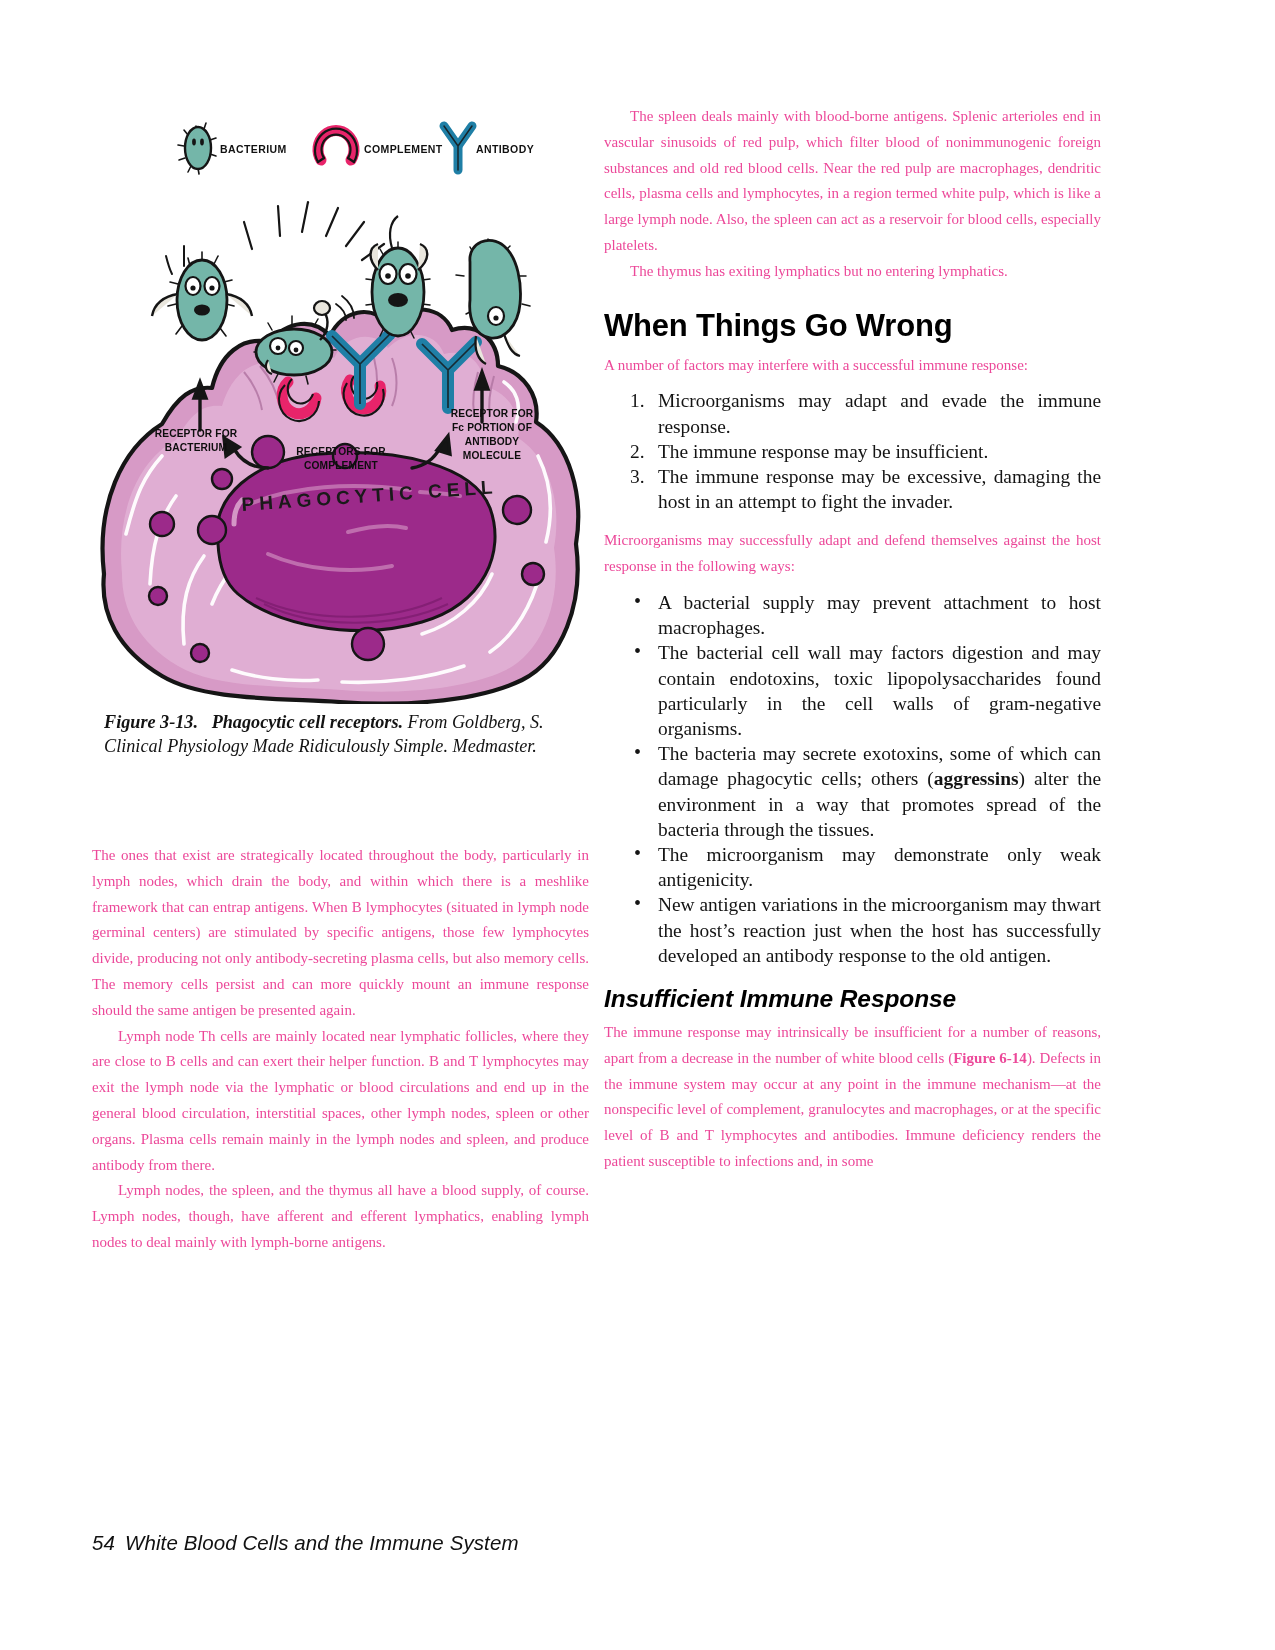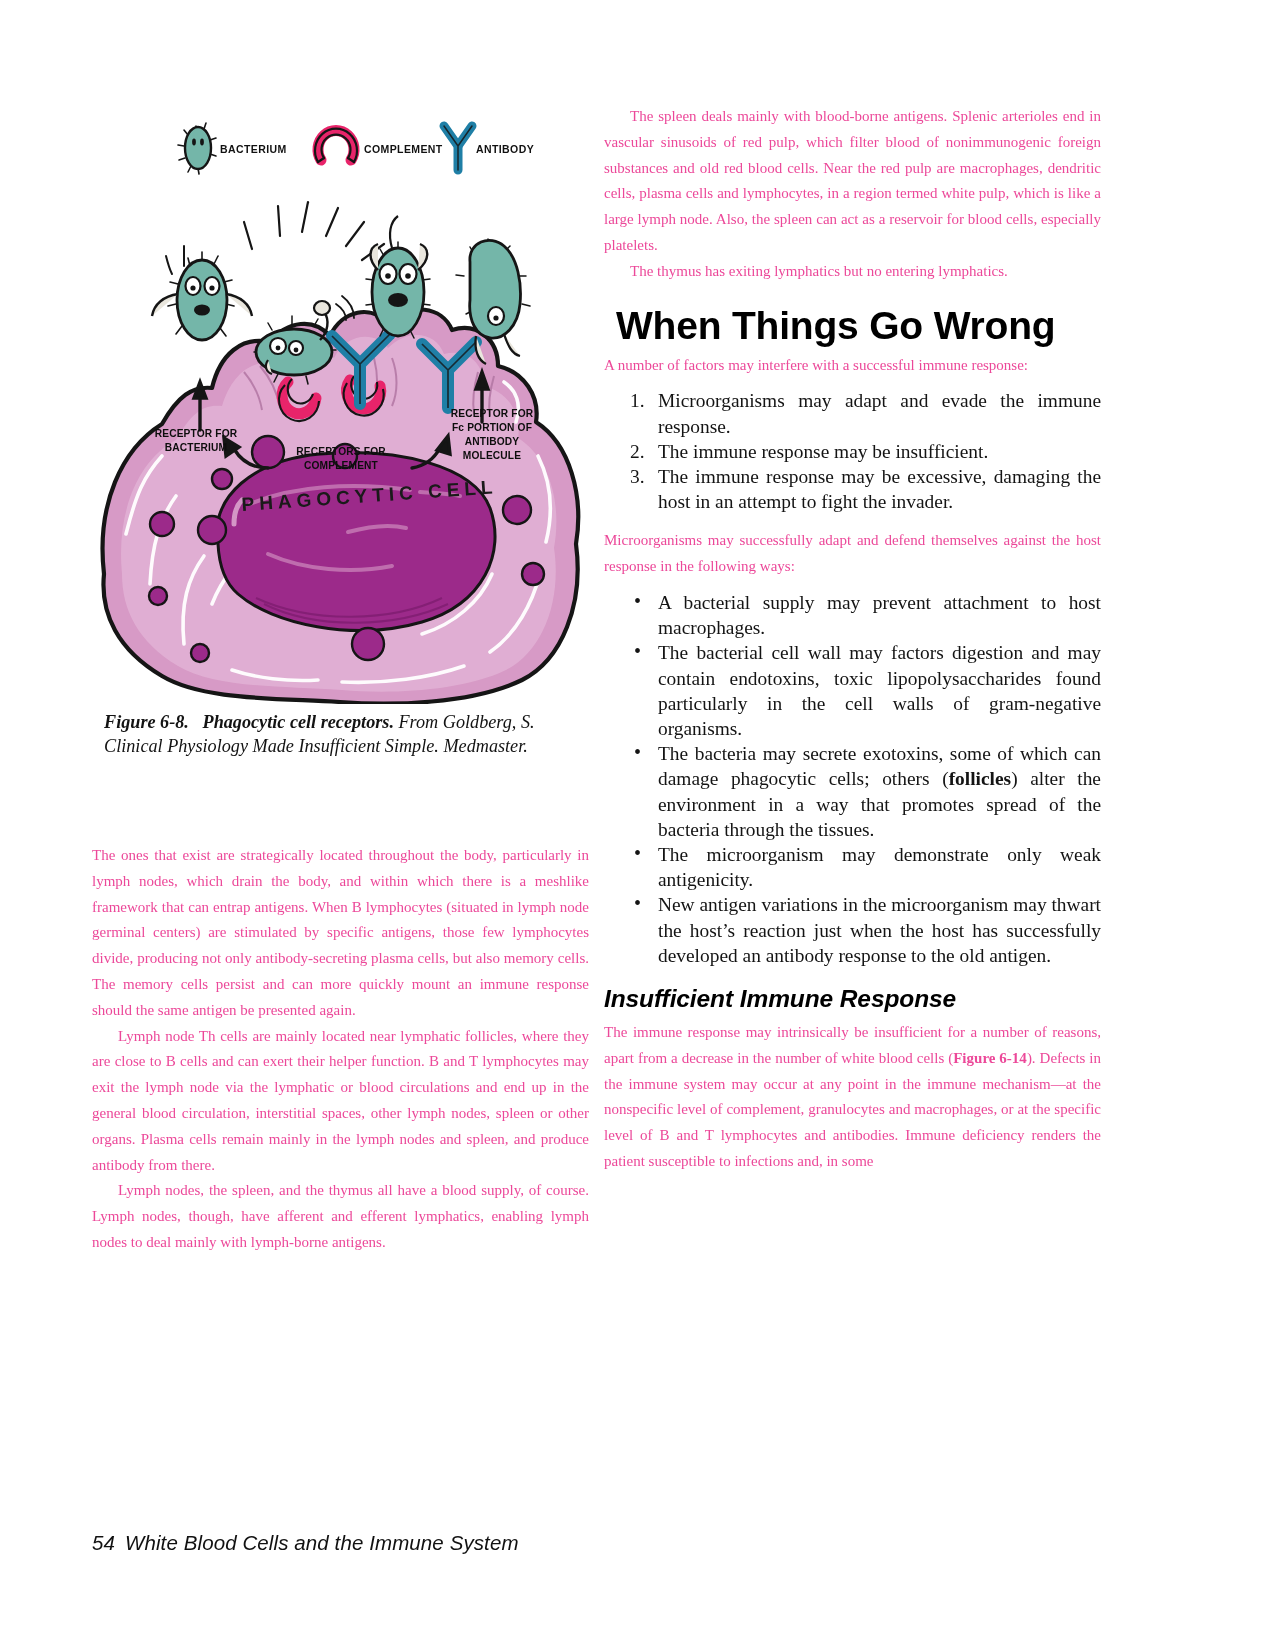--- a/index.html
+++ b/index.html
@@ -32,24 +32,24 @@
     margin:0;
     hyphens:none;
     color:#ec4899;
   }
   .para.indent { text-indent:26px; }
 
   
   .h1 {
     font-family:"Liberation Sans", sans-serif;
     font-weight:bold;
-    font-size:39px;
+    font-size:31px;
     line-height:36px;
     letter-spacing:-0.2px;
-    margin:0 0 9px 12px;
+    margin:0 0 9px 0;
     color:#000;
   }
   .h2 {
     font-family:"Liberation Sans", sans-serif;
     font-weight:bold;
     font-style:italic;
     font-size:24.5px;
     line-height:29px;
     letter-spacing:-0.1px;
     margin:0 0 7px 0;
@@ -417,23 +417,23 @@
         <text class="recept-label" x="400" y="355" text-anchor="middle">MOLECULE</text>
       </g>
 
       <g>
         <text class="cellword" transform="translate(150,407) rotate(-4)">PHAGOCYTIC CELL</text>
       </g>
     </svg>
   </div>
 
   <div class="caption">
-    <span class="ctitle">Figure 6-8.</span>
+    <span class="ctitle">Figure 3-13.</span>
     <span>&nbsp; </span><span class="ctitle">Phagocytic cell receptors.</span>
-    <span> </span><span>From Goldberg, S. Clinical Physiology Made Insufficient Simple. Medmaster.</span>
+    <span> </span><span>From Goldberg, S. Clinical Physiology Made Ridiculously Simple. Medmaster.</span>
   </div>
 
   <div class="col-left" style="top:843px;">
     <p class="para">The ones that exist are strategically located throughout the body, particularly in lymph nodes, which drain the body, and within which there is a meshlike framework that can entrap antigens. When B lymphocytes (situated in lymph node germinal centers) are stimulated by specific antigens, those few lymphocytes divide, producing not only antibody-secreting plasma cells, but also memory cells. The memory cells persist and can more quickly mount an immune response should the same antigen be presented again.</p>
     <p class="para indent">Lymph node Th cells are mainly located near lymphatic follicles, where they are close to B cells and can exert their helper function. B and T lymphocytes may exit the lymph node via the lymphatic or blood circulations and end up in the general blood circulation, interstitial spaces, other lymph nodes, spleen or other organs. Plasma cells remain mainly in the lymph nodes and spleen, and produce antibody from there.</p>
     <p class="para indent">Lymph nodes, the spleen, and the thymus all have a blood supply, of course. Lymph nodes, though, have afferent and efferent lymphatics, enabling lymph nodes to deal mainly with lymph-borne antigens.</p>
   </div>
 
   <div class="col-right">
 
@@ -467,21 +467,21 @@
         <li>
           <span class="mk">•</span>
           <span>A bacterial supply may prevent attachment to host macrophages.</span>
         </li>
         <li>
           <span class="mk">•</span>
           <span>The bacterial cell wall may factors digestion and may contain endotoxins, toxic lipopolysaccharides found particularly in the cell walls of gram-negative organisms.</span>
         </li>
         <li>
           <span class="mk">•</span>
-          <span>The bacteria may secrete exotoxins, some of which can damage phagocytic cells; others (</span><b class="bd">follicles</b><span>) alter the environment in a way that promotes spread of the bacteria through the tissues.</span>
+          <span>The bacteria may secrete exotoxins, some of which can damage phagocytic cells; others (</span><b class="bd">aggressins</b><span>) alter the environment in a way that promotes spread of the bacteria through the tissues.</span>
         </li>
         <li>
           <span class="mk">•</span>
           <span>The microorganism may demonstrate only weak antigenicity.</span>
         </li>
         <li>
           <span class="mk">•</span>
           <span>New antigen variations in the microorganism may thwart the host’s reaction just when the host has successfully developed an antibody response to the old antigen.</span>
         </li>
       </ul>

